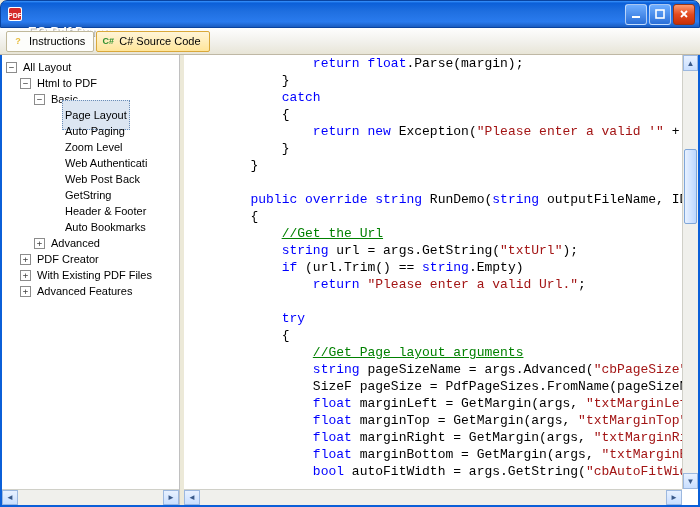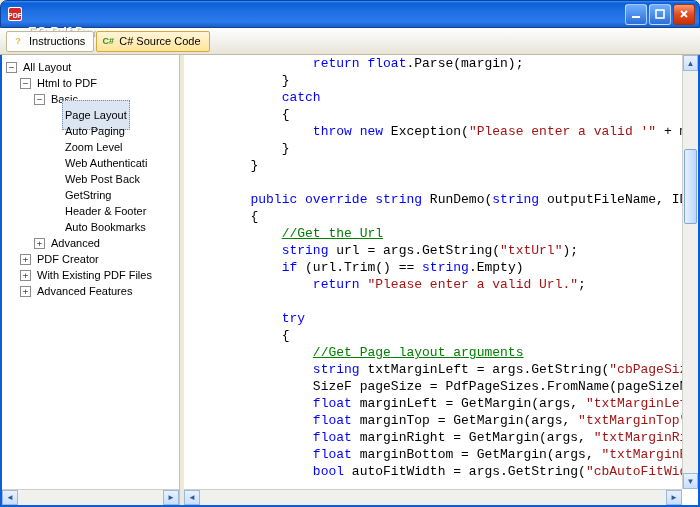--- a/index.html
+++ b/index.html
@@ -330,35 +330,35 @@
     </div>
   </div>
 
   <div class="splitter"></div>
 
   <div class="code-panel">
     <div class="code-area" id="code-area">                <span class="kw">return </span><span class="kw">float</span><span>.Parse(margin);</span>
             <span>}</span>
             <span class="kw">catch</span>
             <span>{</span>
-                <span class="kw">throw new </span><span>Exception</span><span>(</span><span class="str">"Please enter a valid '"</span><span> + marginName + </span>
+                <span class="kw">return new </span><span>Exception</span><span>(</span><span class="str">"Please enter a valid '"</span><span> + marginName + </span>
             <span>}</span>
         <span>}</span>
 <span></span>
         <span class="kw">public override string </span><span>RunDemo</span><span>(</span><span class="kw">string </span><span>outputFileName, </span><span>IDemoArgs</span>
         <span>{</span>
             <span class="cmt">//Get the Url</span>
             <span class="kw">string </span><span>url = args.GetString(</span><span class="str">"txtUrl"</span><span>);</span>
             <span class="kw">if </span><span>(url.Trim() == </span><span class="kw">string</span><span>.Empty)</span>
                 <span class="kw">return </span><span class="str">"Please enter a valid Url."</span><span>;</span>
 <span></span>
             <span class="kw">try</span>
             <span>{</span>
                 <span class="cmt">//Get Page layout arguments</span>
-                <span class="kw">string </span><span>txtMarginLeft = args.GetString(</span><span class="str">"cbPageSize"</span><span>);</span>
+                <span class="kw">string </span><span>pageSizeName = args.Advanced(</span><span class="str">"cbPageSize"</span><span>);</span>
                 <span>SizeF</span><span> pageSize = </span><span>PdfPageSizes</span><span>.FromName(pageSizeName);</span>
                 <span class="kw">float </span><span>marginLeft = GetMargin(args, </span><span class="str">"txtMarginLeft"</span>
                 <span class="kw">float </span><span>marginTop = GetMargin(args, </span><span class="str">"txtMarginTop"</span><span>, </span>
                 <span class="kw">float </span><span>marginRight = GetMargin(args, </span><span class="str">"txtMarginRight"</span>
                 <span class="kw">float </span><span>marginBottom = GetMargin(args, </span><span class="str">"txtMarginBottom"</span>
                 <span class="kw">bool </span><span>autoFitWidth = args.GetString(</span><span class="str">"cbAutoFitWidth"</span>
 <span></span>
                 <span class="cmt">//Set page layout arguments</span>
 </div>
     <div class="vscroll">

